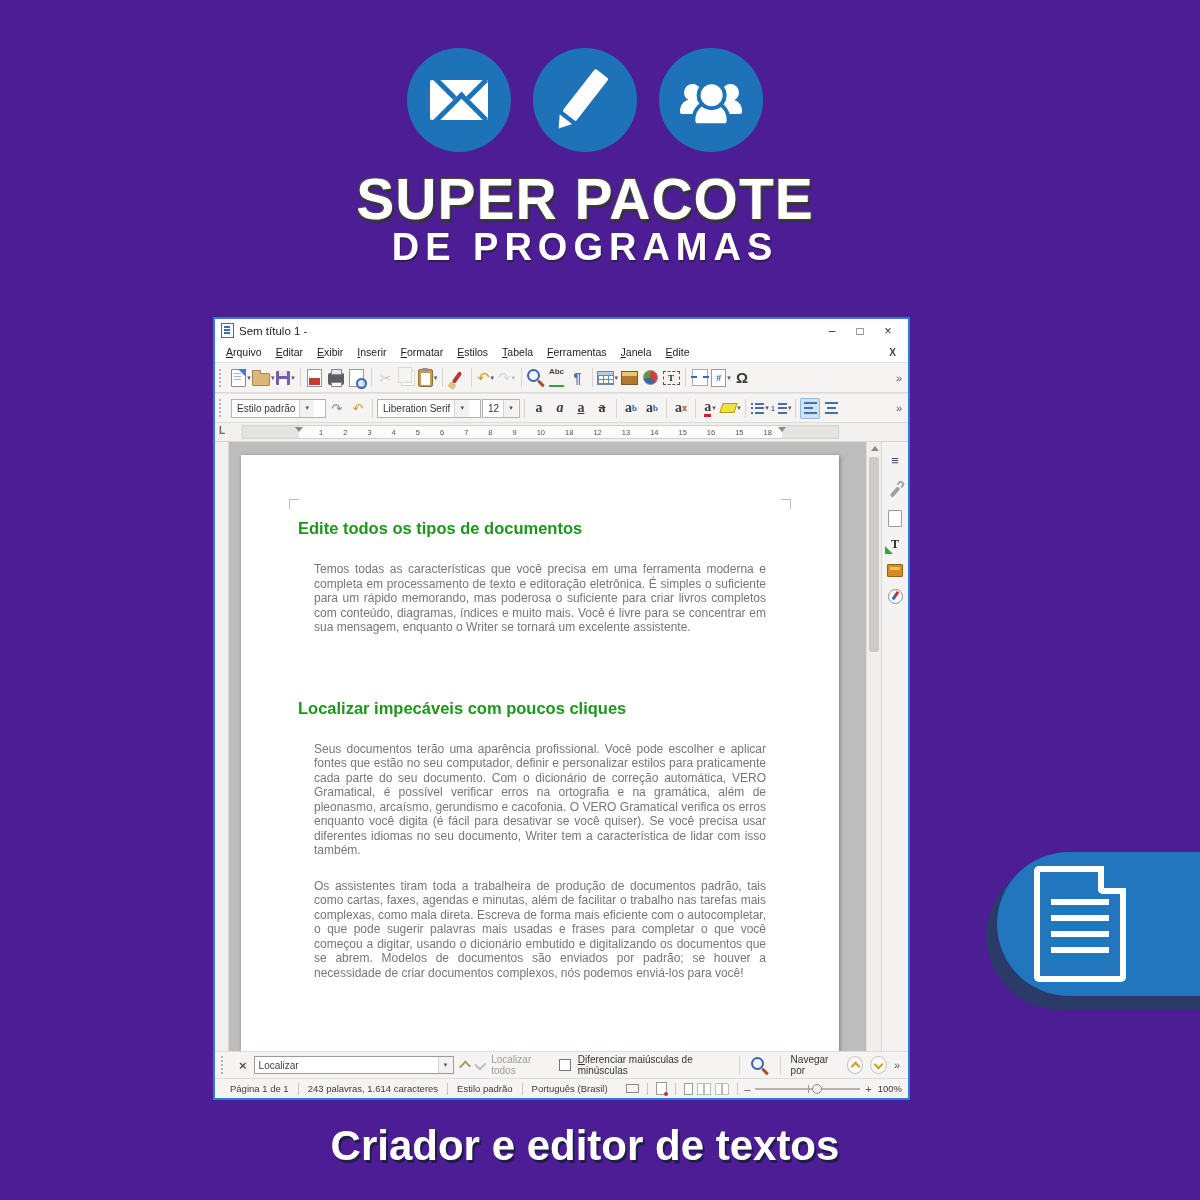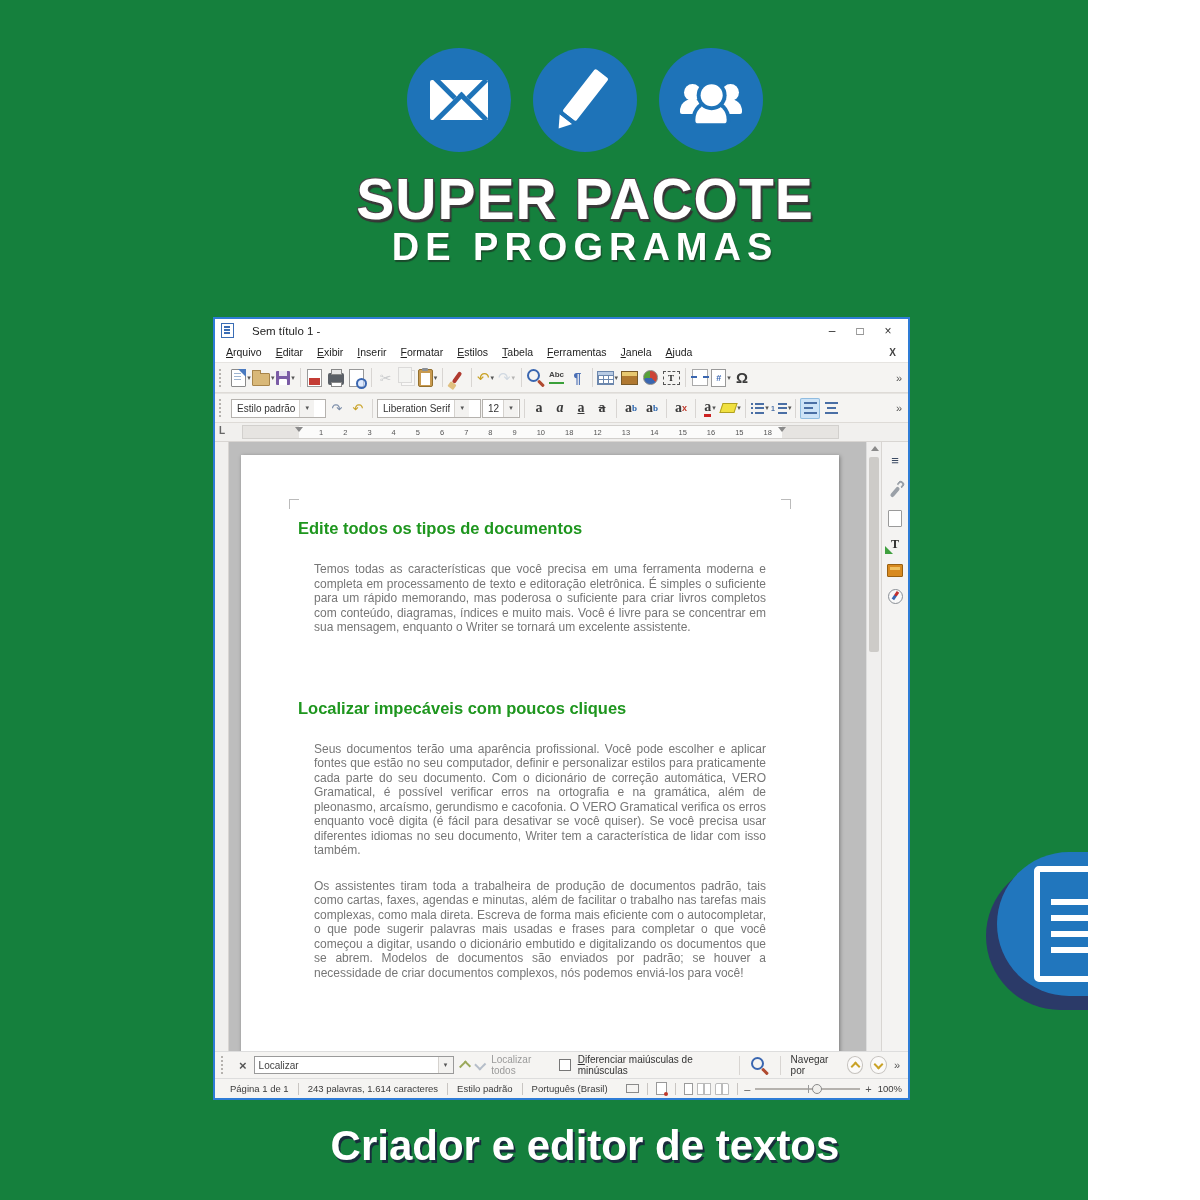--- a/index.html
+++ b/index.html
@@ -1,17 +1,17 @@
 <!DOCTYPE html>
 <html><head>
 <meta charset="utf-8">
 <style>
   html,body{margin:0;padding:0;}
   body{width:1200px;height:1200px;font-family:"Liberation Sans",sans-serif;}
-  .canvas{position:relative;width:1088px;height:1200px;background:#15803d;overflow:hidden;}
+  .canvas{position:relative;width:1200px;height:1200px;background:#4c1d95;overflow:hidden;}
 
   
   .icons-row{position:absolute;top:48px;left:0;width:1170px;display:flex;justify-content:center;gap:22px;}
   .brand-circle{width:104px;height:104px;border-radius:50%;background:#1e73b8;display:flex;align-items:center;justify-content:center;position:relative;overflow:hidden;}
   .env{width:58px;height:40px;background:#fff;border-radius:2px;position:relative;overflow:hidden;}
   .env::before{content:"";position:absolute;top:-26px;left:9px;width:40px;height:40px;background:#fff;border-right:5px solid #1e73b8;border-bottom:5px solid #1e73b8;transform:rotate(45deg);}
   .env::after{content:"";position:absolute;bottom:-26px;left:9px;width:40px;height:40px;background:#fff;border-left:5px solid #1e73b8;border-top:5px solid #1e73b8;transform:rotate(45deg);}
   .pencil{position:relative;width:17px;height:54px;background:#fff;transform:rotate(38deg);border-radius:2px;margin-bottom:10px;}
   .pencil::before{content:"";position:absolute;bottom:-16px;left:0;border-left:8.5px solid transparent;border-right:8.5px solid transparent;border-top:12px solid #fff;}
   .pencil::after{content:"";position:absolute;bottom:-4px;left:0;width:17px;height:4px;background:#1e73b8;}
@@ -30,21 +30,21 @@
 
   
   .pill-shadow{position:absolute;left:986px;top:862px;width:214px;height:148px;background:#2b3a68;border-radius:74px 0 0 74px;}
   .pill{position:absolute;left:997px;top:852px;width:203px;height:144px;background:#2176bd;border-radius:72px 0 0 72px;display:flex;align-items:center;justify-content:center;padding-right:38px;box-sizing:border-box;}
   .pill-doc{position:relative;width:80px;height:104px;border:6px solid #fff;border-radius:5px;}
   .pill-doc .fold{position:absolute;top:-6px;right:-6px;width:22px;height:22px;background:#2176bd;border-left:6px solid #fff;border-bottom:6px solid #fff;border-radius:0 0 0 5px;}
   .pill-doc .dlines{position:absolute;left:11px;right:11px;top:24px;height:57px;background:repeating-linear-gradient(0deg,#fff 0 6px,transparent 6px 16px);}
 
   
   .window{position:absolute;left:213px;top:317px;width:697px;height:783px;background:#fff;border:2px solid #2e7cd6;box-sizing:border-box;display:flex;flex-direction:column;font-family:"Liberation Sans",sans-serif;}
-  .titlebar{height:23px;display:flex;align-items:center;gap:18px;padding:0 6px;font-size:11.5px;color:#222;background:#fff;flex:none;}
+  .titlebar{height:23px;display:flex;align-items:center;gap:5px;padding:0 6px;font-size:11.5px;color:#222;background:#fff;flex:none;}
   .wicon{width:11px;height:13px;border:1px solid #3a6db5;background:#fff;position:relative;flex:none;}
   .wicon::after{content:"";position:absolute;left:2px;top:2px;width:6px;height:1.5px;background:#3a6db5;box-shadow:0 3px 0 #3a6db5,0 6px 0 #3a6db5;}
   .wctrls{margin-left:auto;display:flex;}
   .wctrl{width:28px;text-align:center;font-size:12px;color:#333;}
   .menubar{height:20px;display:flex;align-items:center;padding:0 4px;font-size:10.5px;color:#222;background:#fff;flex:none;}
   .mi{display:inline-block;padding:2px 7px;}
   .mi::first-letter{text-decoration:underline;}
   .menu-x{margin-left:auto;padding-right:8px;font-size:10px;color:#444;font-weight:700;}
 
   .toolbar{background:#f5f4f2;border-top:1px solid #e6e4e1;border-bottom:1px solid #dedbd7;display:flex;align-items:center;padding:0 4px;gap:1px;flex:none;}
@@ -78,21 +78,21 @@
   .ic-paste::before{content:"";position:absolute;left:2px;top:3px;right:2px;bottom:1px;background:#fff;}
   .ic-paste::after{content:"";position:absolute;top:-2px;left:3px;width:6px;height:3px;background:#8a8f96;border-radius:1px;}
   .ic-brush{width:4px;height:13px;background:#b03a30;transform:rotate(35deg);border-radius:2px;position:relative;}
   .ic-brush::after{content:"";position:absolute;bottom:-6px;left:-1.5px;width:7px;height:6px;background:#e0c080;border-radius:1px;}
   .glyph{font-size:14px;color:#3b3b3b;line-height:1;}
   .g-undo{color:#c9a227;font-size:15px;} .g-redo{color:#9bb0c9;font-size:15px;}
   .g-pilcrow{color:#4a6fb5;font-weight:700;} .g-omega{font-size:15px;font-weight:700;}
   .g-scissors{color:#8a8f96;}
   .ic-mag{width:9px;height:9px;border:2px solid #3a66b0;border-radius:50%;position:relative;margin:-4px 4px 0 0;}
   .ic-mag::after{content:"";position:absolute;width:8px;height:3px;background:#b04a30;transform:rotate(45deg);right:-7px;bottom:-5px;border-radius:1px;}
-  .ic-abc{font-size:8px;font-weight:700;color:#444;border-bottom:2px solid #3aa03a;line-height:1;padding-bottom:3px;}
+  .ic-abc{font-size:8px;font-weight:700;color:#444;border-bottom:2px solid #3aa03a;line-height:1;padding-bottom:9px;}
   .ic-table{width:15px;height:12px;border:1px solid #6c87ad;background:
      linear-gradient(#b8cbe4 0 3px,transparent 3px),
      repeating-linear-gradient(90deg,#6c87ad 0 1px,transparent 1px 5px),
      repeating-linear-gradient(0deg,#6c87ad 0 1px,transparent 1px 4px),#fff;}
   .ic-img{width:15px;height:12px;border:1px solid #7a5a28;background:linear-gradient(180deg,#e8c870 0 35%,#b07830 35%);}
   .ic-chart{width:13px;height:13px;border-radius:50%;border:1px solid #888;background:#cc4437;background:conic-gradient(#cc4437 0 130deg,#3a66b0 130deg 260deg,#57a038 260deg);}
   .ic-textbox{width:15px;height:12px;border:1px dashed #555;display:flex;align-items:center;justify-content:center;font:700 9px "Liberation Serif",serif;color:#222;}
   .ic-pagebreak{width:14px;height:15px;background:#fff;border:1px solid #aaa;position:relative;}
   .ic-pagebreak::after{content:"";position:absolute;top:6px;left:-2px;right:-2px;border-top:2px dashed #3a66b0;}
   .ic-field{width:13px;height:16px;background:#fff;border:1px solid #999;display:flex;align-items:center;justify-content:center;font-size:9px;color:#3a66b0;font-weight:700;}
@@ -233,21 +233,21 @@
     <div class="menubar">
       <span class="mi">Arquivo</span>
       <span class="mi">Editar</span>
       <span class="mi">Exibir</span>
       <span class="mi">Inserir</span>
       <span class="mi">Formatar</span>
       <span class="mi">Estilos</span>
       <span class="mi">Tabela</span>
       <span class="mi">Ferramentas</span>
       <span class="mi">Janela</span>
-      <span class="mi">Ajuda</span>
+      <span class="mi">Edite</span>
       <span class="menu-x">X</span>
     </div>
 
     <div class="toolbar tb1">
       <span class="grip"></span>
       <span class="tb">
           <span class="ic-page ic-new"></span>
           <span class="dd">▾</span>
         </span>
       <span class="tb">

